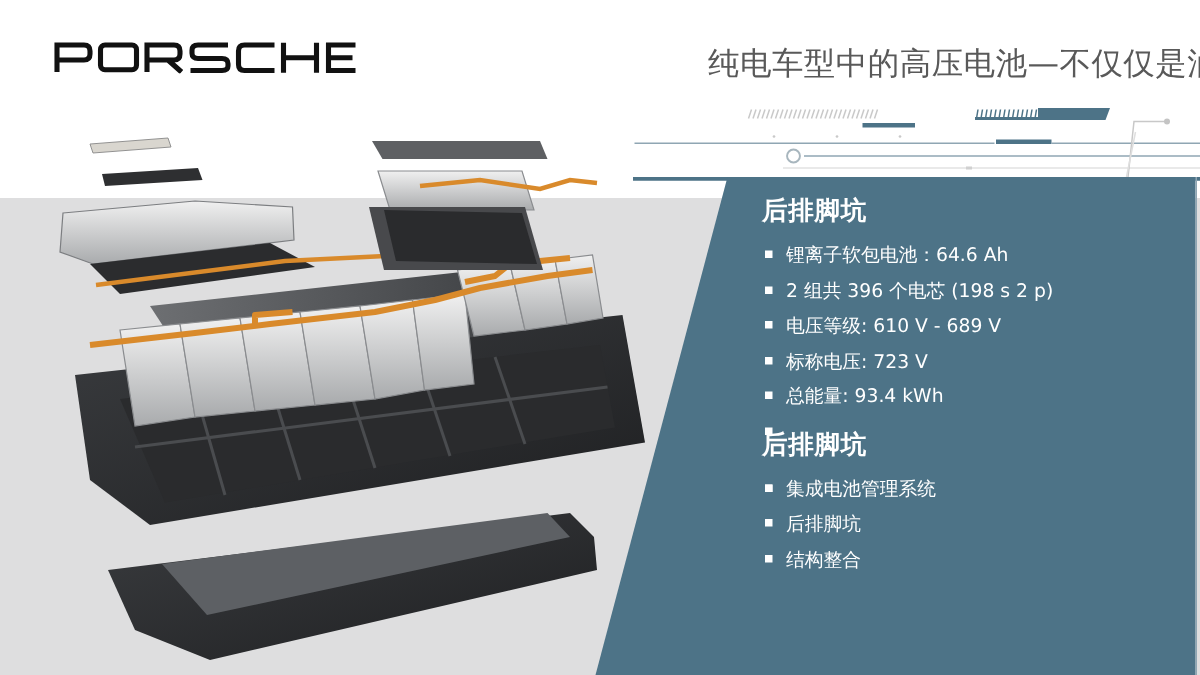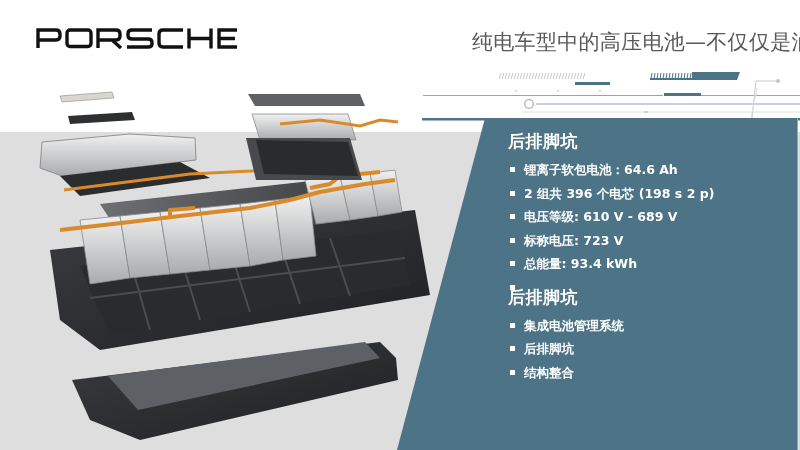--- a/index.html
+++ b/index.html
@@ -29,21 +29,21 @@
     .info {
       position: absolute; left: 508px; top: 130px; width: 280px; color: #ffffff;
       font-family: "DejaVu Sans", sans-serif;
     }
     .section-heading {
       font-size: 17px; font-weight: bold; line-height: 22px; margin-bottom: 6px; letter-spacing: 0.5px;
     }
     .section-heading.second { margin-top: 10px; }
     .bullet-list { list-style: none; }
     .bullet-item {
-      position: relative; padding-left: 16px; font-size: 12.5px; line-height: 23.5px; white-space: nowrap; font-weight: bold;
+      position: relative; padding-left: 16px; font-size: 12.5px; line-height: 23.5px; white-space: nowrap;
     }
     .bullet-marker {
       position: absolute; left: 2px; top: 9px; width: 5px; height: 5px; background: #ffffff;
     }
 
     .battery { position: absolute; left: 20px; top: 80px; width: 470px; height: 380px; }
     .battery svg { width: 100%; height: 100%; display: block; }
   </style>
 </head>
 <body>

